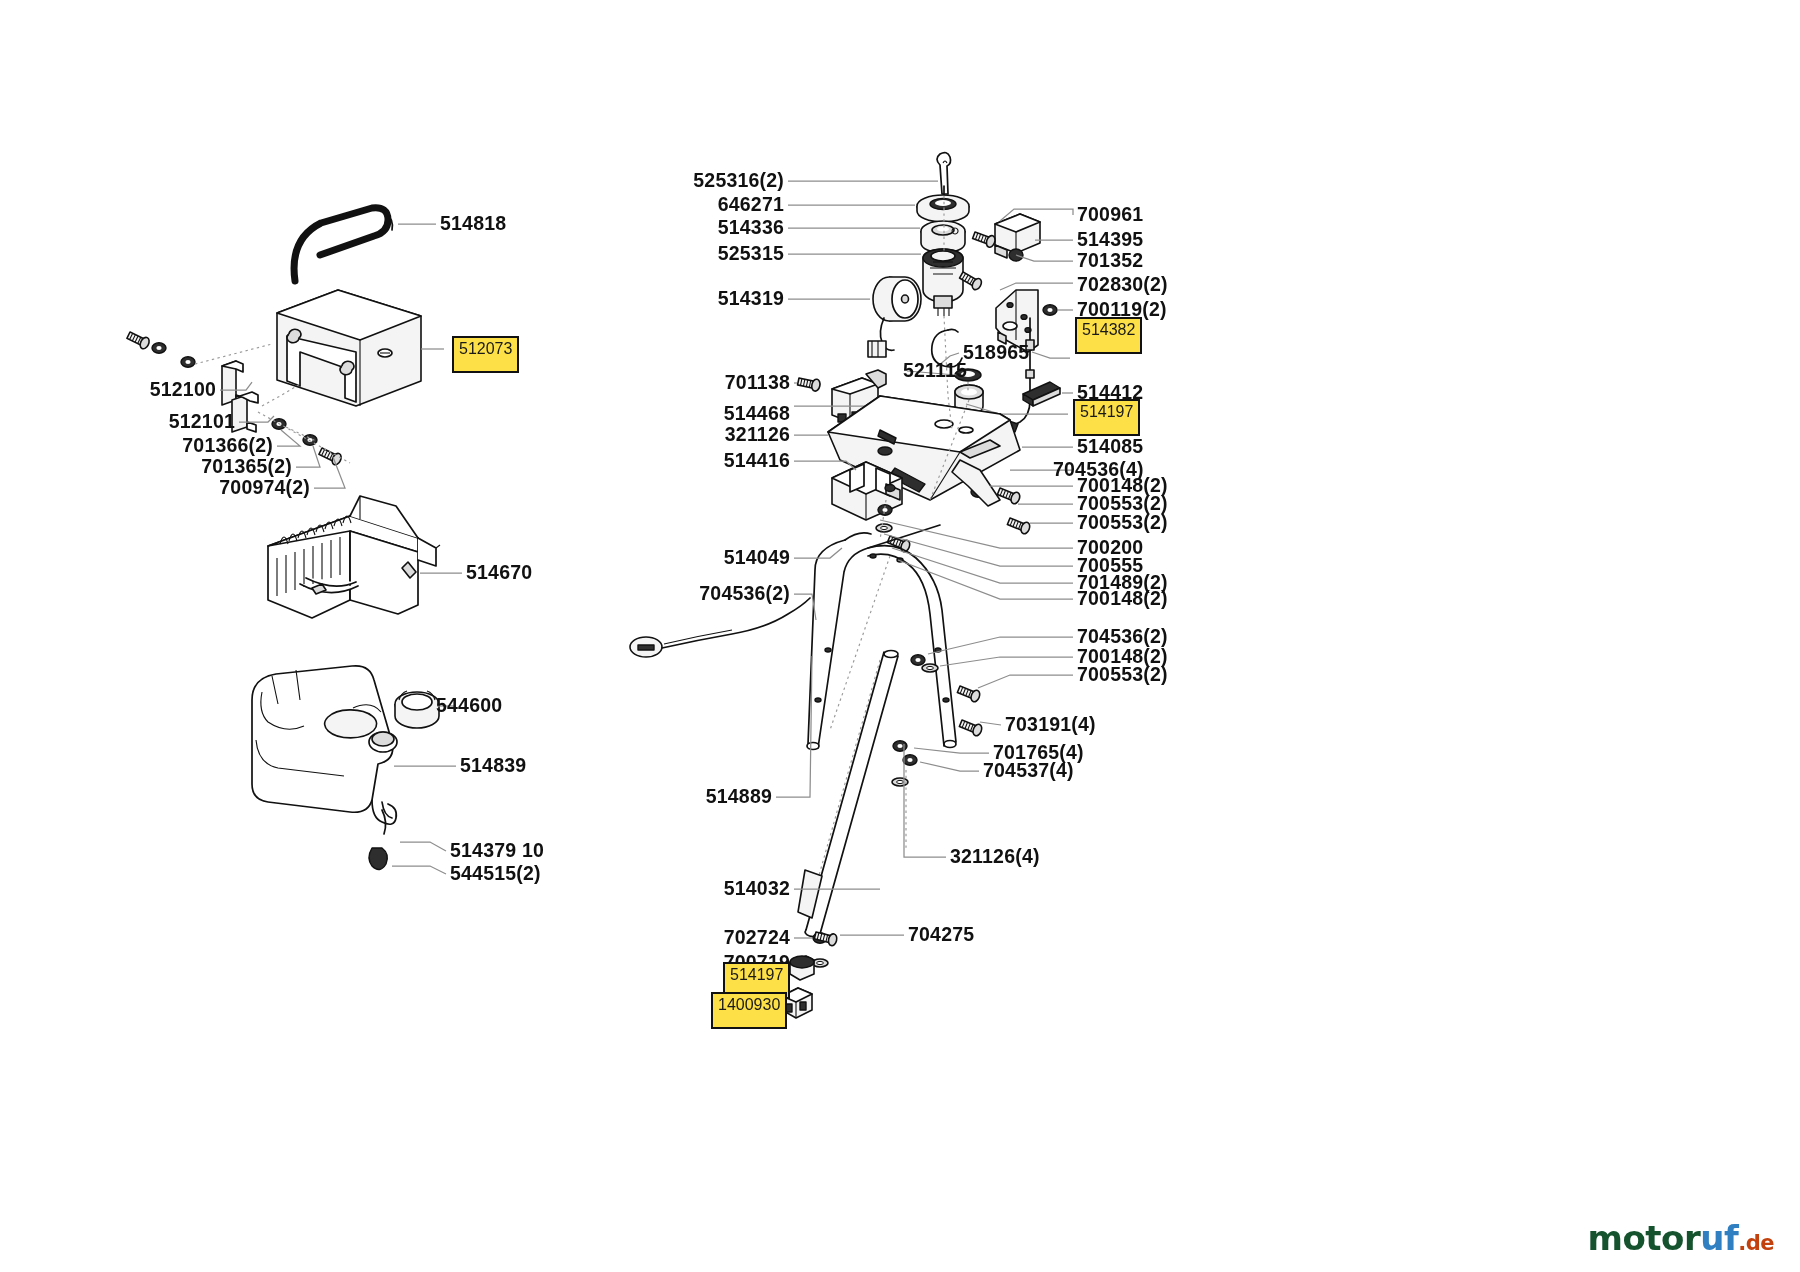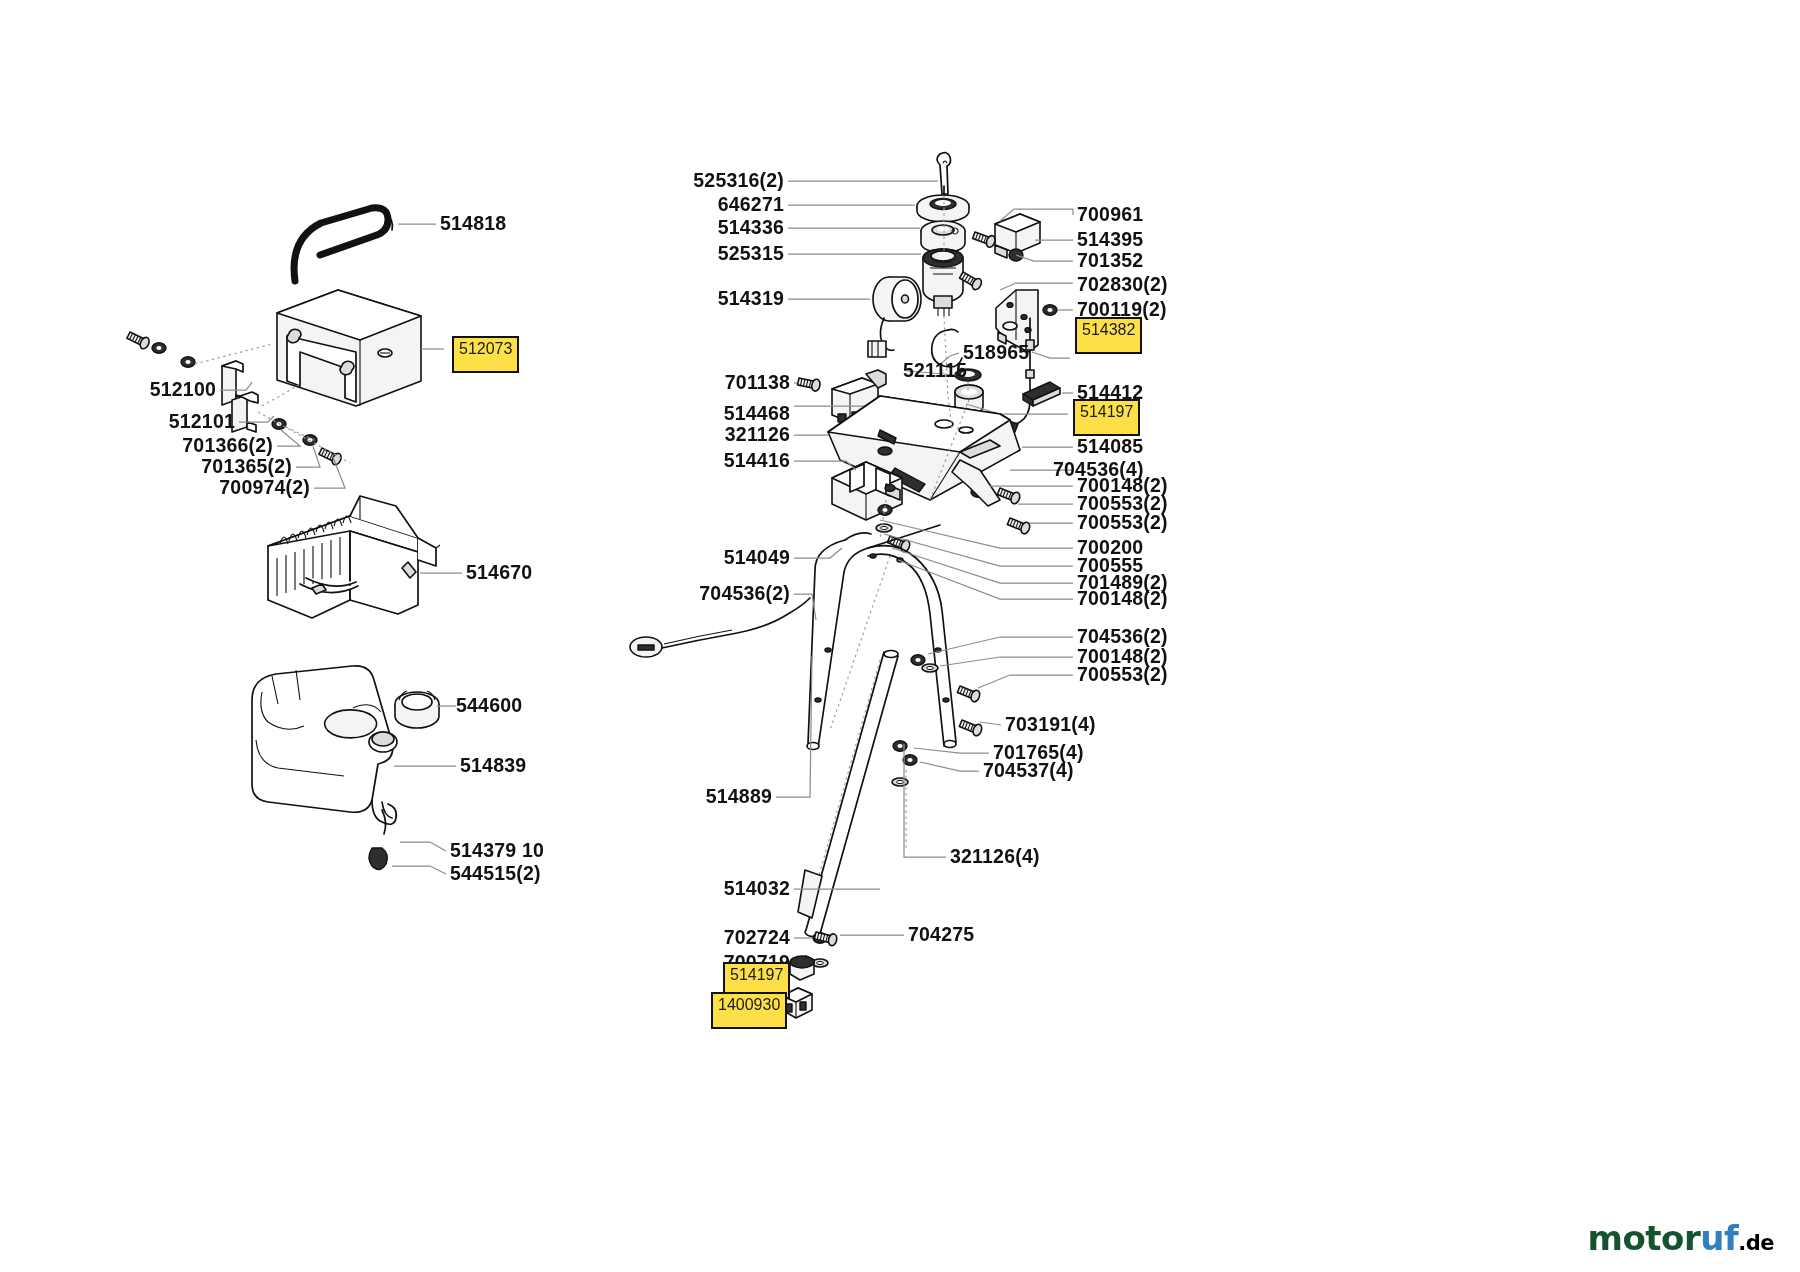--- a/index.html
+++ b/index.html
@@ -11,21 +11,21 @@
        font-weight:bold;font-size:19.5px;letter-spacing:.2px;color:#111;
        white-space:nowrap;line-height:1;}
   .lbl.r{transform:translate(-100%,-50%);}
   .lbl.l{transform:translate(0,-50%);}
   .boxed{border:2.5px solid #111;padding:2px 5px 14px 5px;background:#fde047;}
   .boxedwrap{position:absolute;transform:translate(0,-50%);}
   .wm{position:absolute;right:26px;bottom:14px;font-size:34px;font-weight:bold;
       font-family:"DejaVu Sans",sans-serif;letter-spacing:-.5px;}
   .wm .a{color:#14532d;}
   .wm .b{color:#2f7fc1;}
-  .wm .c{color:#000000;font-size:21px;}
+  .wm .c{color:#c2410c;font-size:21px;}
 </style>
 </head>
 <body>
 
 <div id="stage">
 
   <svg class="art" viewBox="0 0 1800 1272">
     <defs>
       <style>
         .s{fill:none;stroke:#111;stroke-width:1.7;stroke-linejoin:round;stroke-linecap:round;}
@@ -397,21 +397,21 @@
 
   <div id="labels">
       <div class="lbl l" style="left: 440px; top: 224px;">514818</div>
       <div class="boxedwrap l" style="left: 452px; top: 349px;"><span class="boxed">512073</span></div>
       <div class="lbl r" style="left: 216px; top: 390px;">512100</div>
       <div class="lbl r" style="left: 235px; top: 422px;">512101</div>
       <div class="lbl r" style="left: 273px; top: 446px;">701366(2)</div>
       <div class="lbl r" style="left: 292px; top: 467px;">701365(2)</div>
       <div class="lbl r" style="left: 310px; top: 488px;">700974(2)</div>
       <div class="lbl l" style="left: 466px; top: 573px;">514670</div>
-      <div class="lbl l" style="left: 456px; top: 706px;">544600</div>
+      <div class="lbl l" style="left: 436px; top: 706px;">544600</div>
       <div class="lbl l" style="left: 460px; top: 766px;">514839</div>
       <div class="lbl l" style="left: 450px; top: 851px;">514379 10</div>
       <div class="lbl l" style="left: 450px; top: 874px;">544515(2)</div>
       <div class="lbl r" style="left: 784px; top: 181px;">525316(2)</div>
       <div class="lbl r" style="left: 784px; top: 205px;">646271</div>
       <div class="lbl r" style="left: 784px; top: 228px;">514336</div>
       <div class="lbl r" style="left: 784px; top: 254px;">525315</div>
       <div class="lbl r" style="left: 784px; top: 299px;">514319</div>
       <div class="lbl l" style="left: 1077px; top: 215px;">700961</div>
       <div class="lbl l" style="left: 1077px; top: 240px;">514395</div>

